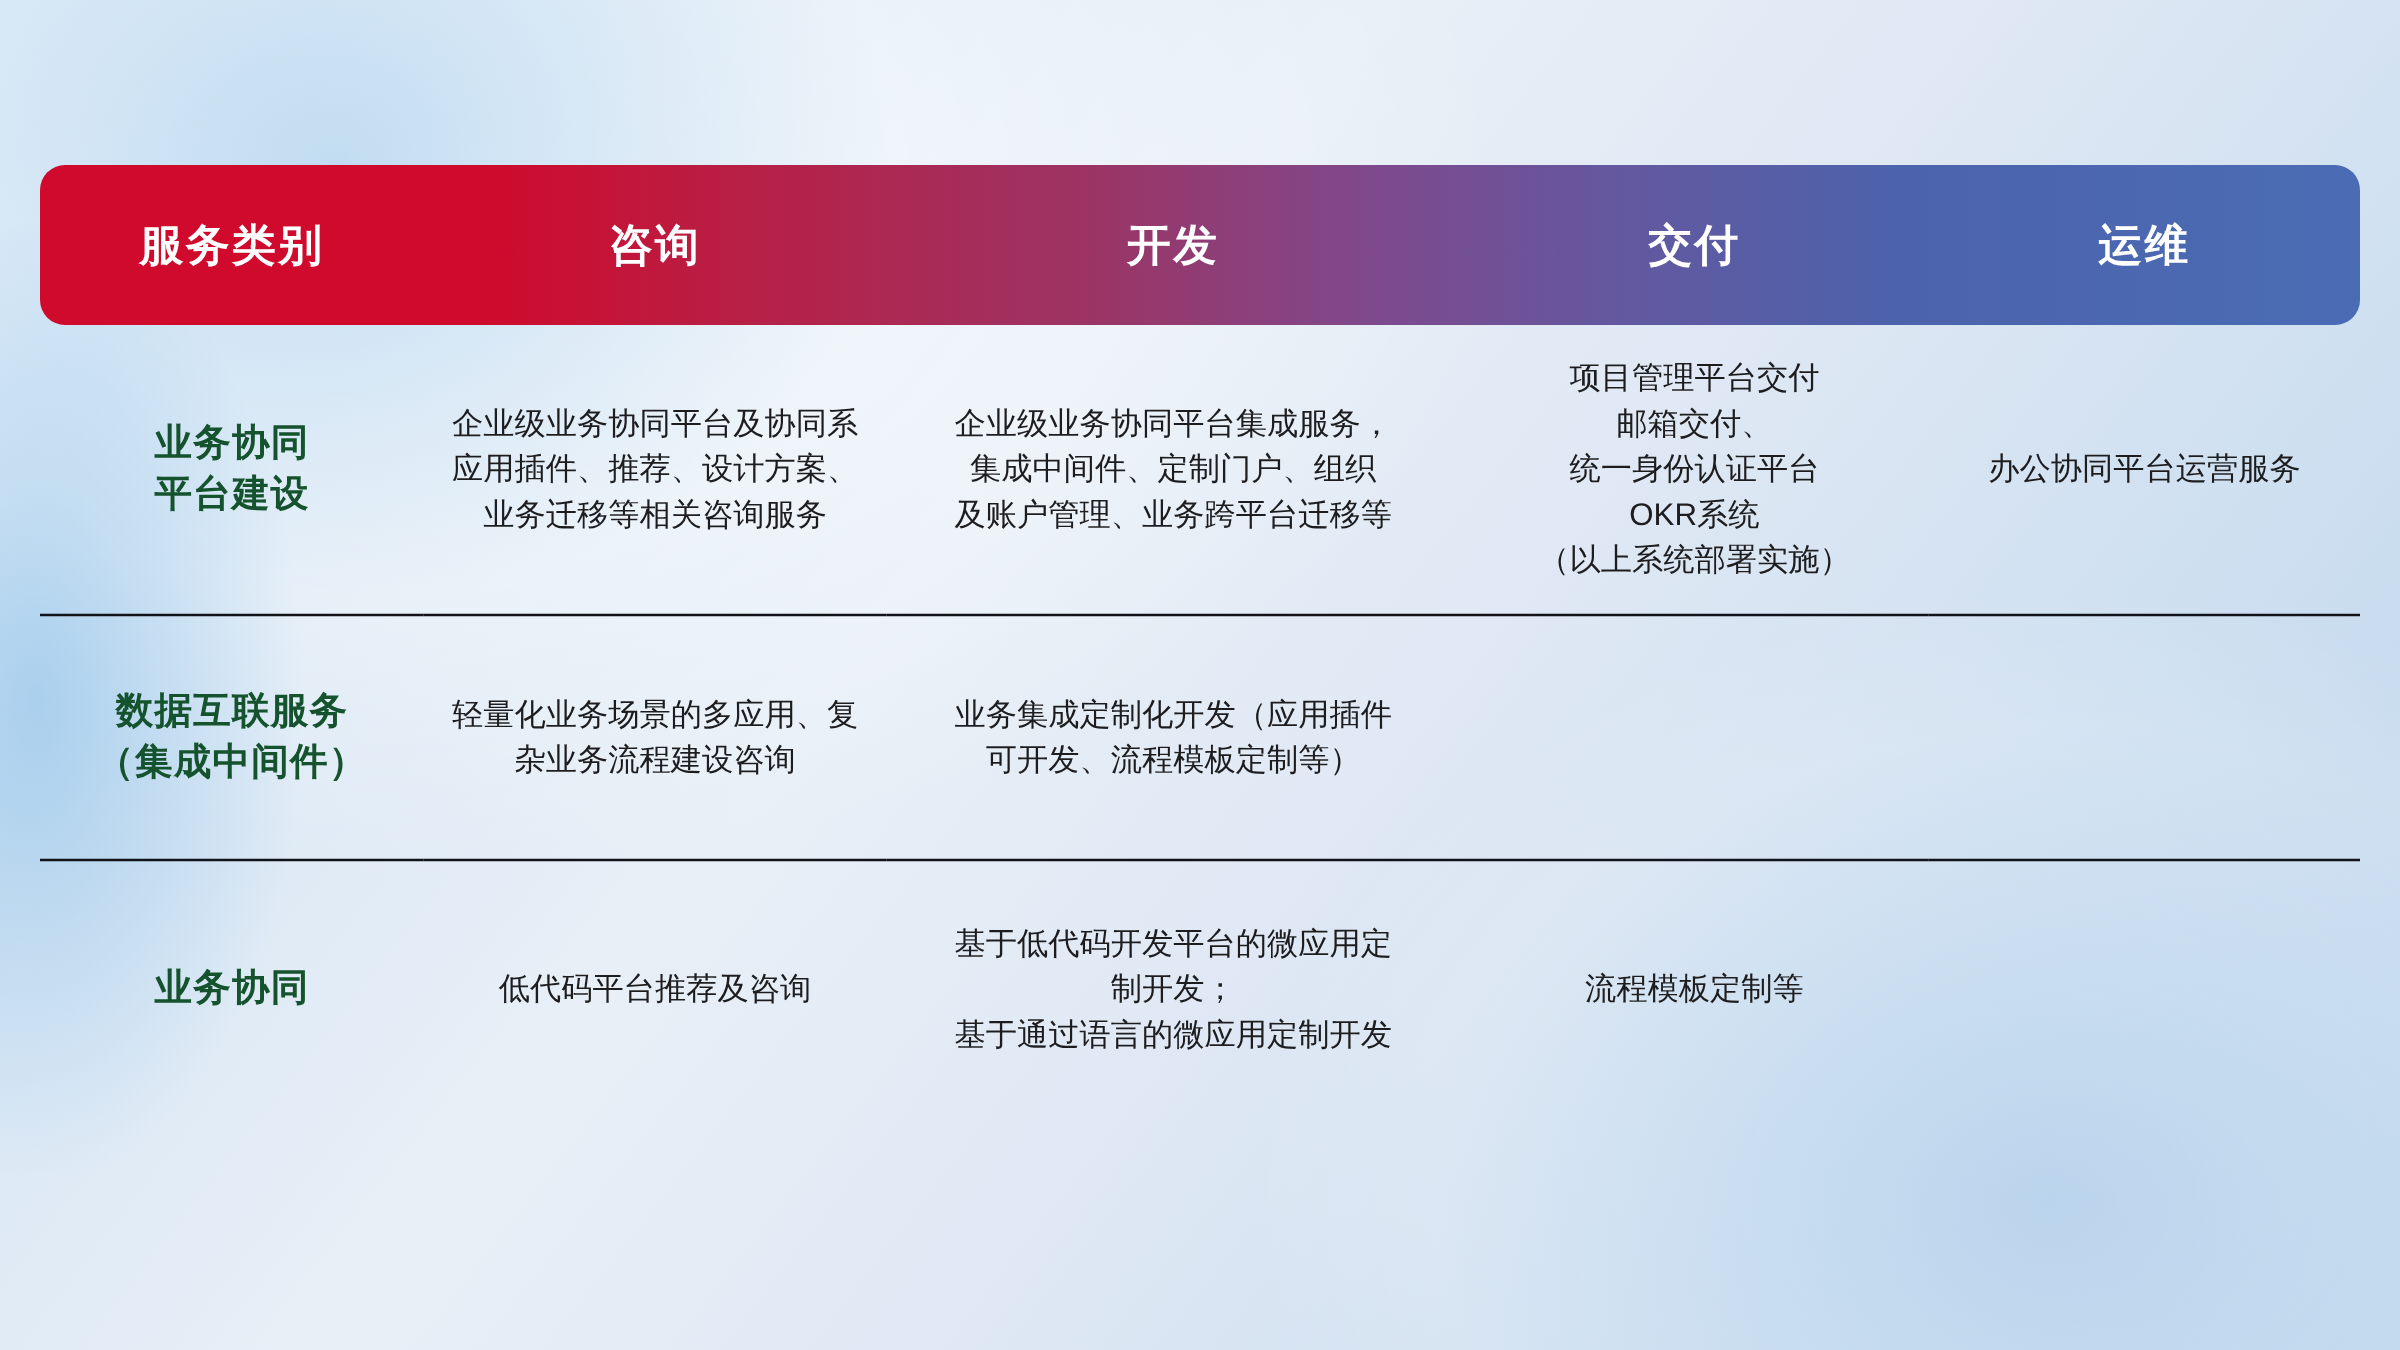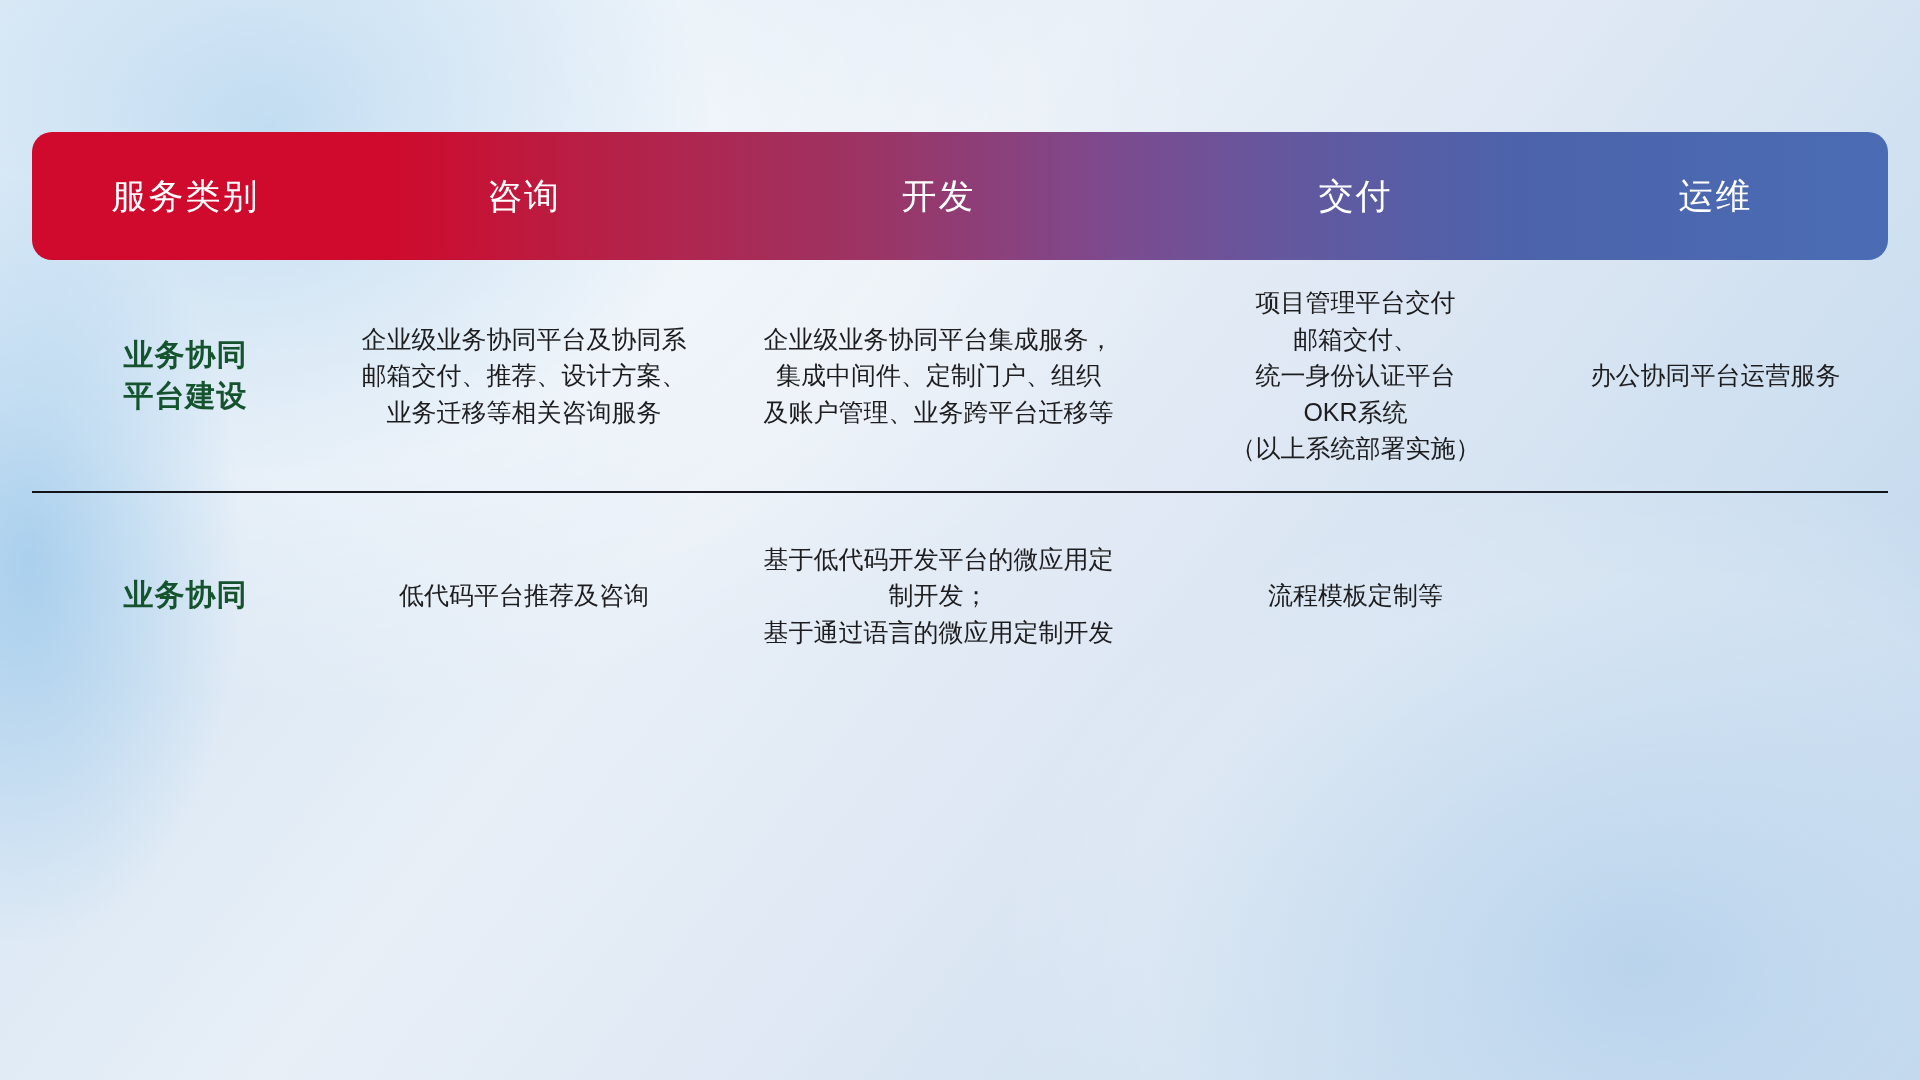--- a/index.html
+++ b/index.html
@@ -61,21 +61,21 @@
   }
 
   
   .thead-row {
     height: 128px;
   }
   .th {
     position: relative;
     color: #ffffff;
     font-size: 35px;
-    font-weight: normal;
+    font-weight: bold;
     text-align: center;
     vertical-align: middle;
     letter-spacing: 2px;
     white-space: nowrap;
     background: transparent;
     z-index: 2;
     border: 0;
     padding: 0;
   }
   .header-bar {
@@ -178,40 +178,60 @@
 
       <tbody>
 
         <tr class="tb-row r1">
           <td>
             <div class="cell-inner row-label">业务协同
 平台建设</div>
           </td>
           <td>
             <div class="cell-inner cell-text">企业级业务协同平台及协同系
-邮箱交付、推荐、设计方案、
+应用插件、推荐、设计方案、
 业务迁移等相关咨询服务</div>
           </td>
           <td class="vsep">
             <div class="cell-inner cell-text">企业级业务协同平台集成服务，
 集成中间件、定制门户、组织
 及账户管理、业务跨平台迁移等</div>
           </td>
           <td class="vsep">
             <div class="cell-inner cell-text">项目管理平台交付
 邮箱交付、
 统一身份认证平台
 OKR系统
 （以上系统部署实施）</div>
           </td>
           <td class="vsep">
             <div class="cell-inner cell-text">办公协同平台运营服务</div>
           </td>
         </tr>
 
+        <tr class="tb-row r2 hsep">
+          <td>
+            <div class="cell-inner row-label">数据互联服务
+（集成中间件）</div>
+          </td>
+          <td>
+            <div class="cell-inner cell-text">轻量化业务场景的多应用、复
+杂业务流程建设咨询</div>
+          </td>
+          <td class="vsep">
+            <div class="cell-inner cell-text">业务集成定制化开发（应用插件
+可开发、流程模板定制等）</div>
+          </td>
+          <td class="vsep">
+            <div class="cell-inner cell-text"></div>
+          </td>
+          <td class="vsep">
+            <div class="cell-inner cell-text"></div>
+          </td>
+        </tr>
 
         <tr class="tb-row r3 hsep">
           <td>
             <div class="cell-inner row-label">业务协同</div>
           </td>
           <td>
             <div class="cell-inner cell-text">低代码平台推荐及咨询</div>
           </td>
           <td class="vsep">
             <div class="cell-inner cell-text">基于低代码开发平台的微应用定

